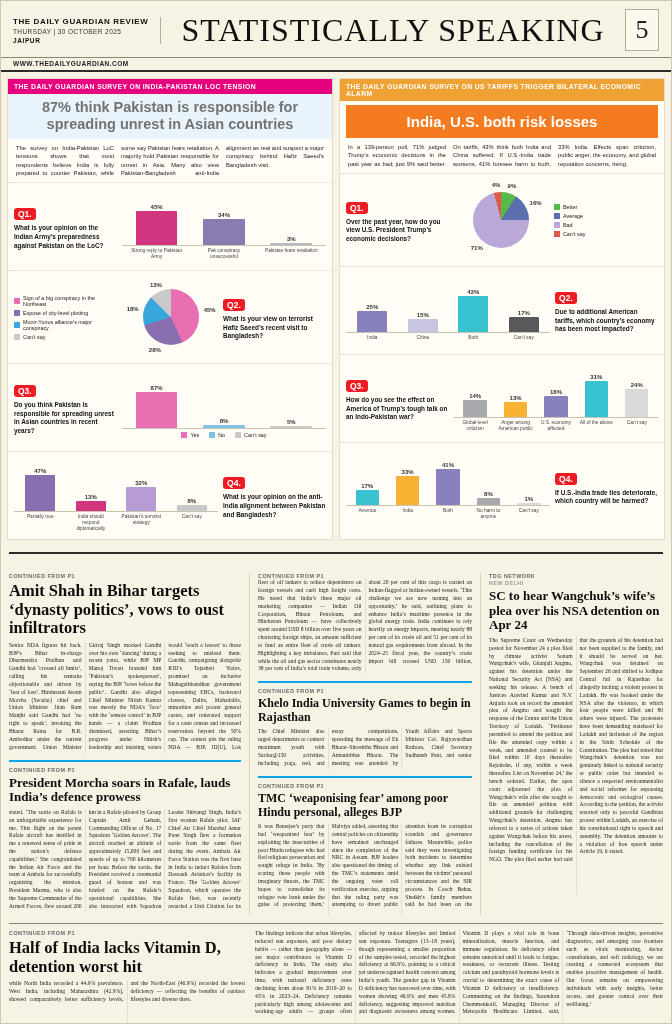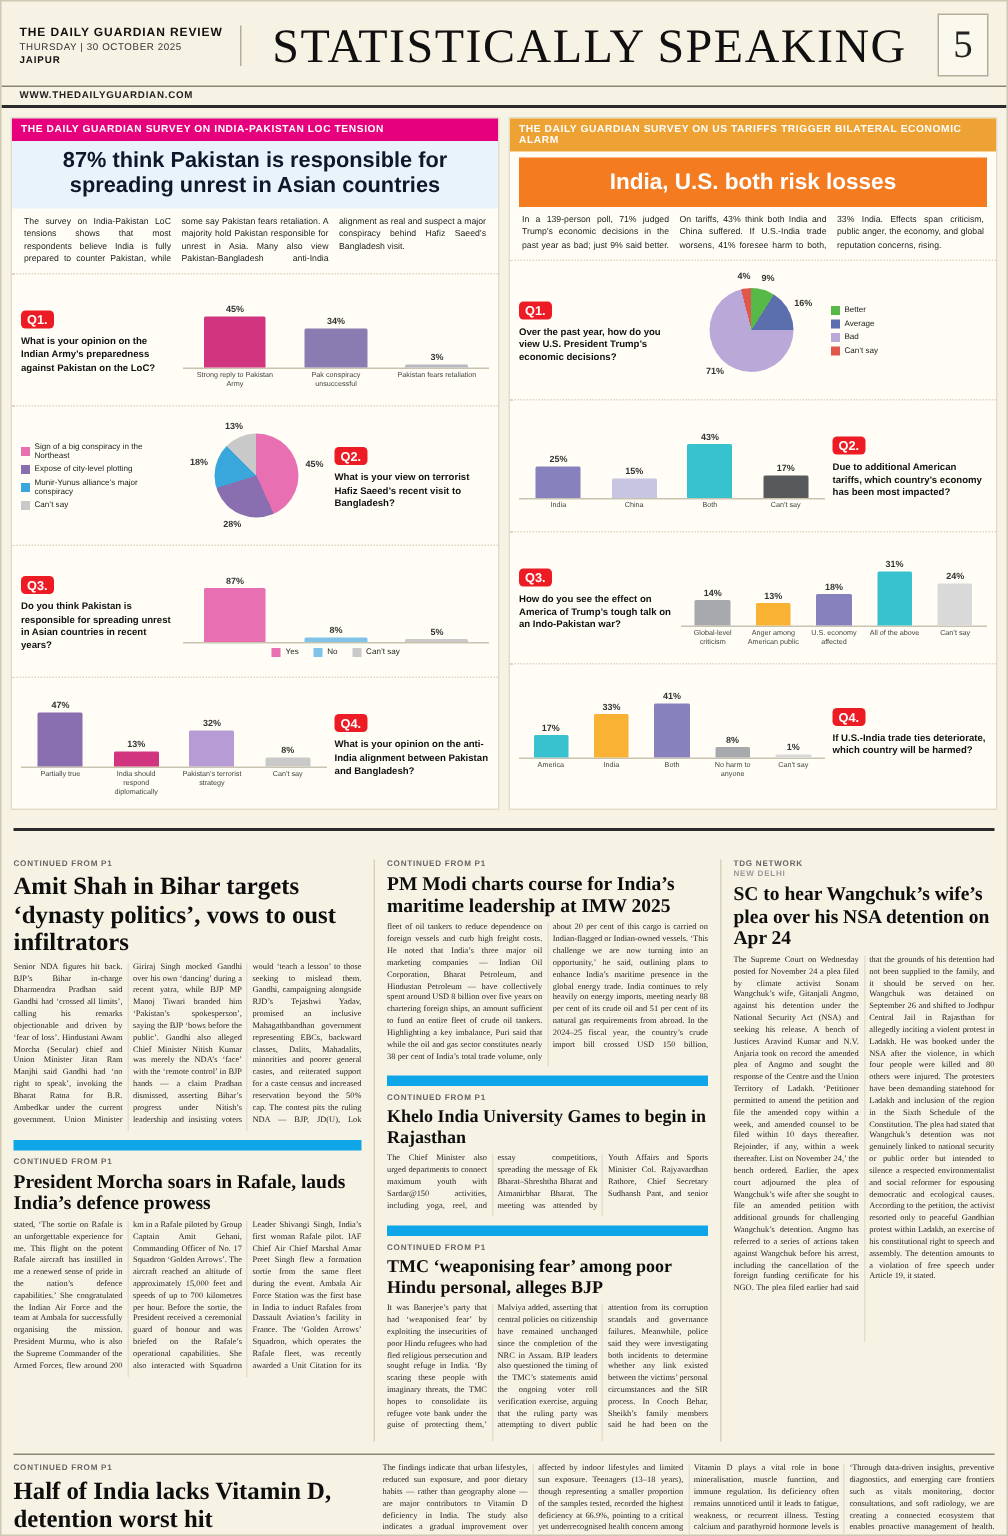--- a/index.html
+++ b/index.html
@@ -16,21 +16,21 @@
   .mast-title { flex:1; text-align:center; font-family:"Liberation Serif", serif; font-size:32px; color:#101010; letter-spacing:1px; white-space:nowrap; }
   .mast-pageno { width:34px; height:42px; background:#fbf8ee; border:1px solid #b4ae99; display:flex; align-items:center; justify-content:center; font-family:"Liberation Serif", serif; font-size:26px; color:#222; }
   .website-bar { padding:2px 12px 3px; font-size:6.5px; font-weight:bold; letter-spacing:.5px; color:#222; border-bottom:2px solid #2b2b2b; }
 
   
   .surveys { display:flex; gap:6px; padding:6px; }
   .survey { flex:1; background:#fffdf6; border:1px solid #e2dcc8; display:flex; flex-direction:column; }
   .survey-header { color:#fff; font-size:6.8px; font-weight:bold; letter-spacing:.4px; padding:4px 6px; text-transform:uppercase; }
   .left-h { background:#e6007e; }
   .right-h { background:#eda233; }
-  .headline-blue { background:#e8f3fb; color:#0f172a; font-size:14.5px; font-weight:bold; text-align:center; padding:5px 24px; line-height:1.2; }
+  .headline-blue { background:#e8f3fb; color:#737373; font-size:14.5px; font-weight:bold; text-align:center; padding:5px 24px; line-height:1.2; }
   .headline-orange { background:#f47b20; color:#fff; font-size:15px; font-weight:bold; text-align:center; padding:8px 10px; margin:4px 6px 0; }
   .survey-intro { font-size:5.8px; line-height:1.45; color:#222; padding:5px 8px; column-count:3; column-gap:7px; text-align:justify; }
   .qrow { display:flex; gap:5px; padding:4px 6px; border-top:1px dotted #ddd6c2; align-items:center; min-height:88px; }
   .qblock { width:33%; flex-shrink:0; }
   .qbadge { display:inline-block; background:#ed1c24; color:#fff; font-size:8.5px; font-weight:bold; padding:1px 4px; border-radius:3px; }
   .qtext { font-size:6.4px; font-weight:bold; color:#111; line-height:1.35; margin-top:3px; }
   .chart { flex:1; min-width:0; }
 
   
   .bar-chart .plot { display:flex; align-items:flex-end; gap:6px; height:52px; padding:0 4px; border-bottom:1px solid #c9c4b0; }
@@ -49,21 +49,21 @@
   .pie-wrap { position:relative; width:94px; height:84px; flex-shrink:0; }
   .pie-graphic { position:absolute; left:50%; top:50%; transform:translate(-50%,-50%); width:56px; height:56px; border-radius:50%; }
   .pval { position:absolute; transform:translate(-50%,-50%); font-size:6px; font-weight:bold; color:#333; white-space:nowrap; }
 
   
   .articles { padding:6px 8px 8px; }
   .articles-top { display:flex; gap:8px; border-top:2px solid #2b2b2b; padding-top:19px; }
   .col-left { width:232px; flex-shrink:0; }
   .col-mid { width:232px; flex-shrink:0; border-left:1px solid #d8d2bd; border-right:1px solid #d8d2bd; padding:0 8px; }
   .col-right { flex:1; min-width:0; }
-  .art + .art { border-top:7px solid #0ea5e9; margin-top:6px; padding-top:5px; }
+  .art + .art { border-top:2px solid #0ea5e9; margin-top:6px; padding-top:5px; }
   .kicker { font-size:5.4px; font-weight:bold; letter-spacing:.5px; color:#666; }
   .dateline { font-size:5.4px; font-weight:bold; letter-spacing:.5px; color:#999; margin-top:1px; }
   .headline { font-family:"Liberation Serif", serif; font-weight:bold; color:#0e0e0e; line-height:1.12; margin:3px 0 4px; }
   .h-xl { font-size:16.5px; }
   .h-md { font-size:13px; }
   .h-sm { font-size:12px; }
   .body { font-family:"Liberation Serif", serif; font-size:5.6px; line-height:1.4; color:#1d1d1d; text-align:justify; column-gap:7px; column-rule:1px solid #e4dfcd; overflow:hidden; }
   .cols2{column-count:2} .cols3{column-count:3} .cols4{column-count:4}
   .h-amit{height:112px} .h-murmu{height:104px} .h-modi{height:96px} .h-khelo{height:42px}
   .h-tmc{height:92px} .h-sc{height:258px} .h-vitstart{height:54px} .h-vitrest{height:110px}
@@ -392,21 +392,20 @@
         <article class="art">
           <div class="kicker">CONTINUED FROM P1</div>
           <h2 class="headline h-md">President Morcha soars in Rafale, lauds India’s defence prowess</h2>
           <div class="body cols3 h-murmu">stated, ‘The sortie on Rafale is an unforgettable experience for me. This flight on the potent Rafale aircraft has instilled in me a renewed sense of pride in the nation’s defence capabilities.’ She congratulated the Indian Air Force and the team at Ambala for successfully organising the mission. President Murmu, who is also the Supreme Commander of the Armed Forces, flew around 200 km in a Rafale piloted by Group Captain Amit Gehani, Commanding Officer of No. 17 Squadron ‘Golden Arrows’. The aircraft reached an altitude of approximately 15,000 feet and speeds of up to 700 kilometres per hour. Before the sortie, the President received a ceremonial guard of honour and was briefed on the Rafale’s operational capabilities. She also interacted with Squadron Leader Shivangi Singh, India’s first woman Rafale pilot. IAF Chief Air Chief Marshal Amar Preet Singh flew a formation sortie from the same fleet during the event. Ambala Air Force Station was the first base in India to induct Rafales from Dassault Aviation’s facility in France. The ‘Golden Arrows’ Squadron, which operates the Rafale fleet, was recently awarded a Unit Citation for its role in Operation Sindoor. President Murmu had earlier taken a sortie in a Sukhoi Su-30MKI from Tezpur Air Force Station, Assam, in April 2023 — making her the first President of India to fly in two fighter aircraft of the Indian Air Force.</div>
         </article>
       </div>
 
       <div class="col-mid">
         <article class="art">
           <div class="kicker">CONTINUED FROM P1</div>
-          <h2 class="headline h-md">PM Modi charts course for India’s maritime leadership at IMW 2025</h2>
           <div class="body cols2 h-modi">fleet of oil tankers to reduce dependence on foreign vessels and curb high freight costs. He noted that India’s three major oil marketing companies — Indian Oil Corporation, Bharat Petroleum, and Hindustan Petroleum — have collectively spent around USD 8 billion over five years on chartering foreign ships, an amount sufficient to fund an entire fleet of crude oil tankers. Highlighting a key imbalance, Puri said that while the oil and gas sector constitutes nearly 38 per cent of India’s total trade volume, only about 20 per cent of this cargo is carried on Indian-flagged or Indian-owned vessels. ‘This challenge we are now turning into an opportunity,’ he said, outlining plans to enhance India’s maritime presence in the global energy trade. India continues to rely heavily on energy imports, meeting nearly 88 per cent of its crude oil and 51 per cent of its natural gas requirements from abroad. In the 2024–25 fiscal year, the country’s crude import bill crossed USD 150 billion, underscoring the urgency of domestic capacity-building in energy logistics.</div>
         </article>
         <article class="art">
           <div class="kicker">CONTINUED FROM P1</div>
           <h2 class="headline h-sm">Khelo India University Games to begin in Rajasthan</h2>
           <div class="body cols3 h-khelo">The Chief Minister also urged departments to connect maximum youth with Sardar@150 activities, including yoga, reel, and essay competitions, spreading the message of Ek Bharat–Shreshtha Bharat and Atmanirbhar Bharat. The meeting was attended by Youth Affairs and Sports Minister Col. Rajyavardhan Rathore, Chief Secretary Sudhansh Pant, and senior officials from related departments.</div>
         </article>
         <article class="art">
           <div class="kicker">CONTINUED FROM P1</div>
           <h2 class="headline h-sm">TMC ‘weaponising fear’ among poor Hindu personal, alleges BJP</h2>

